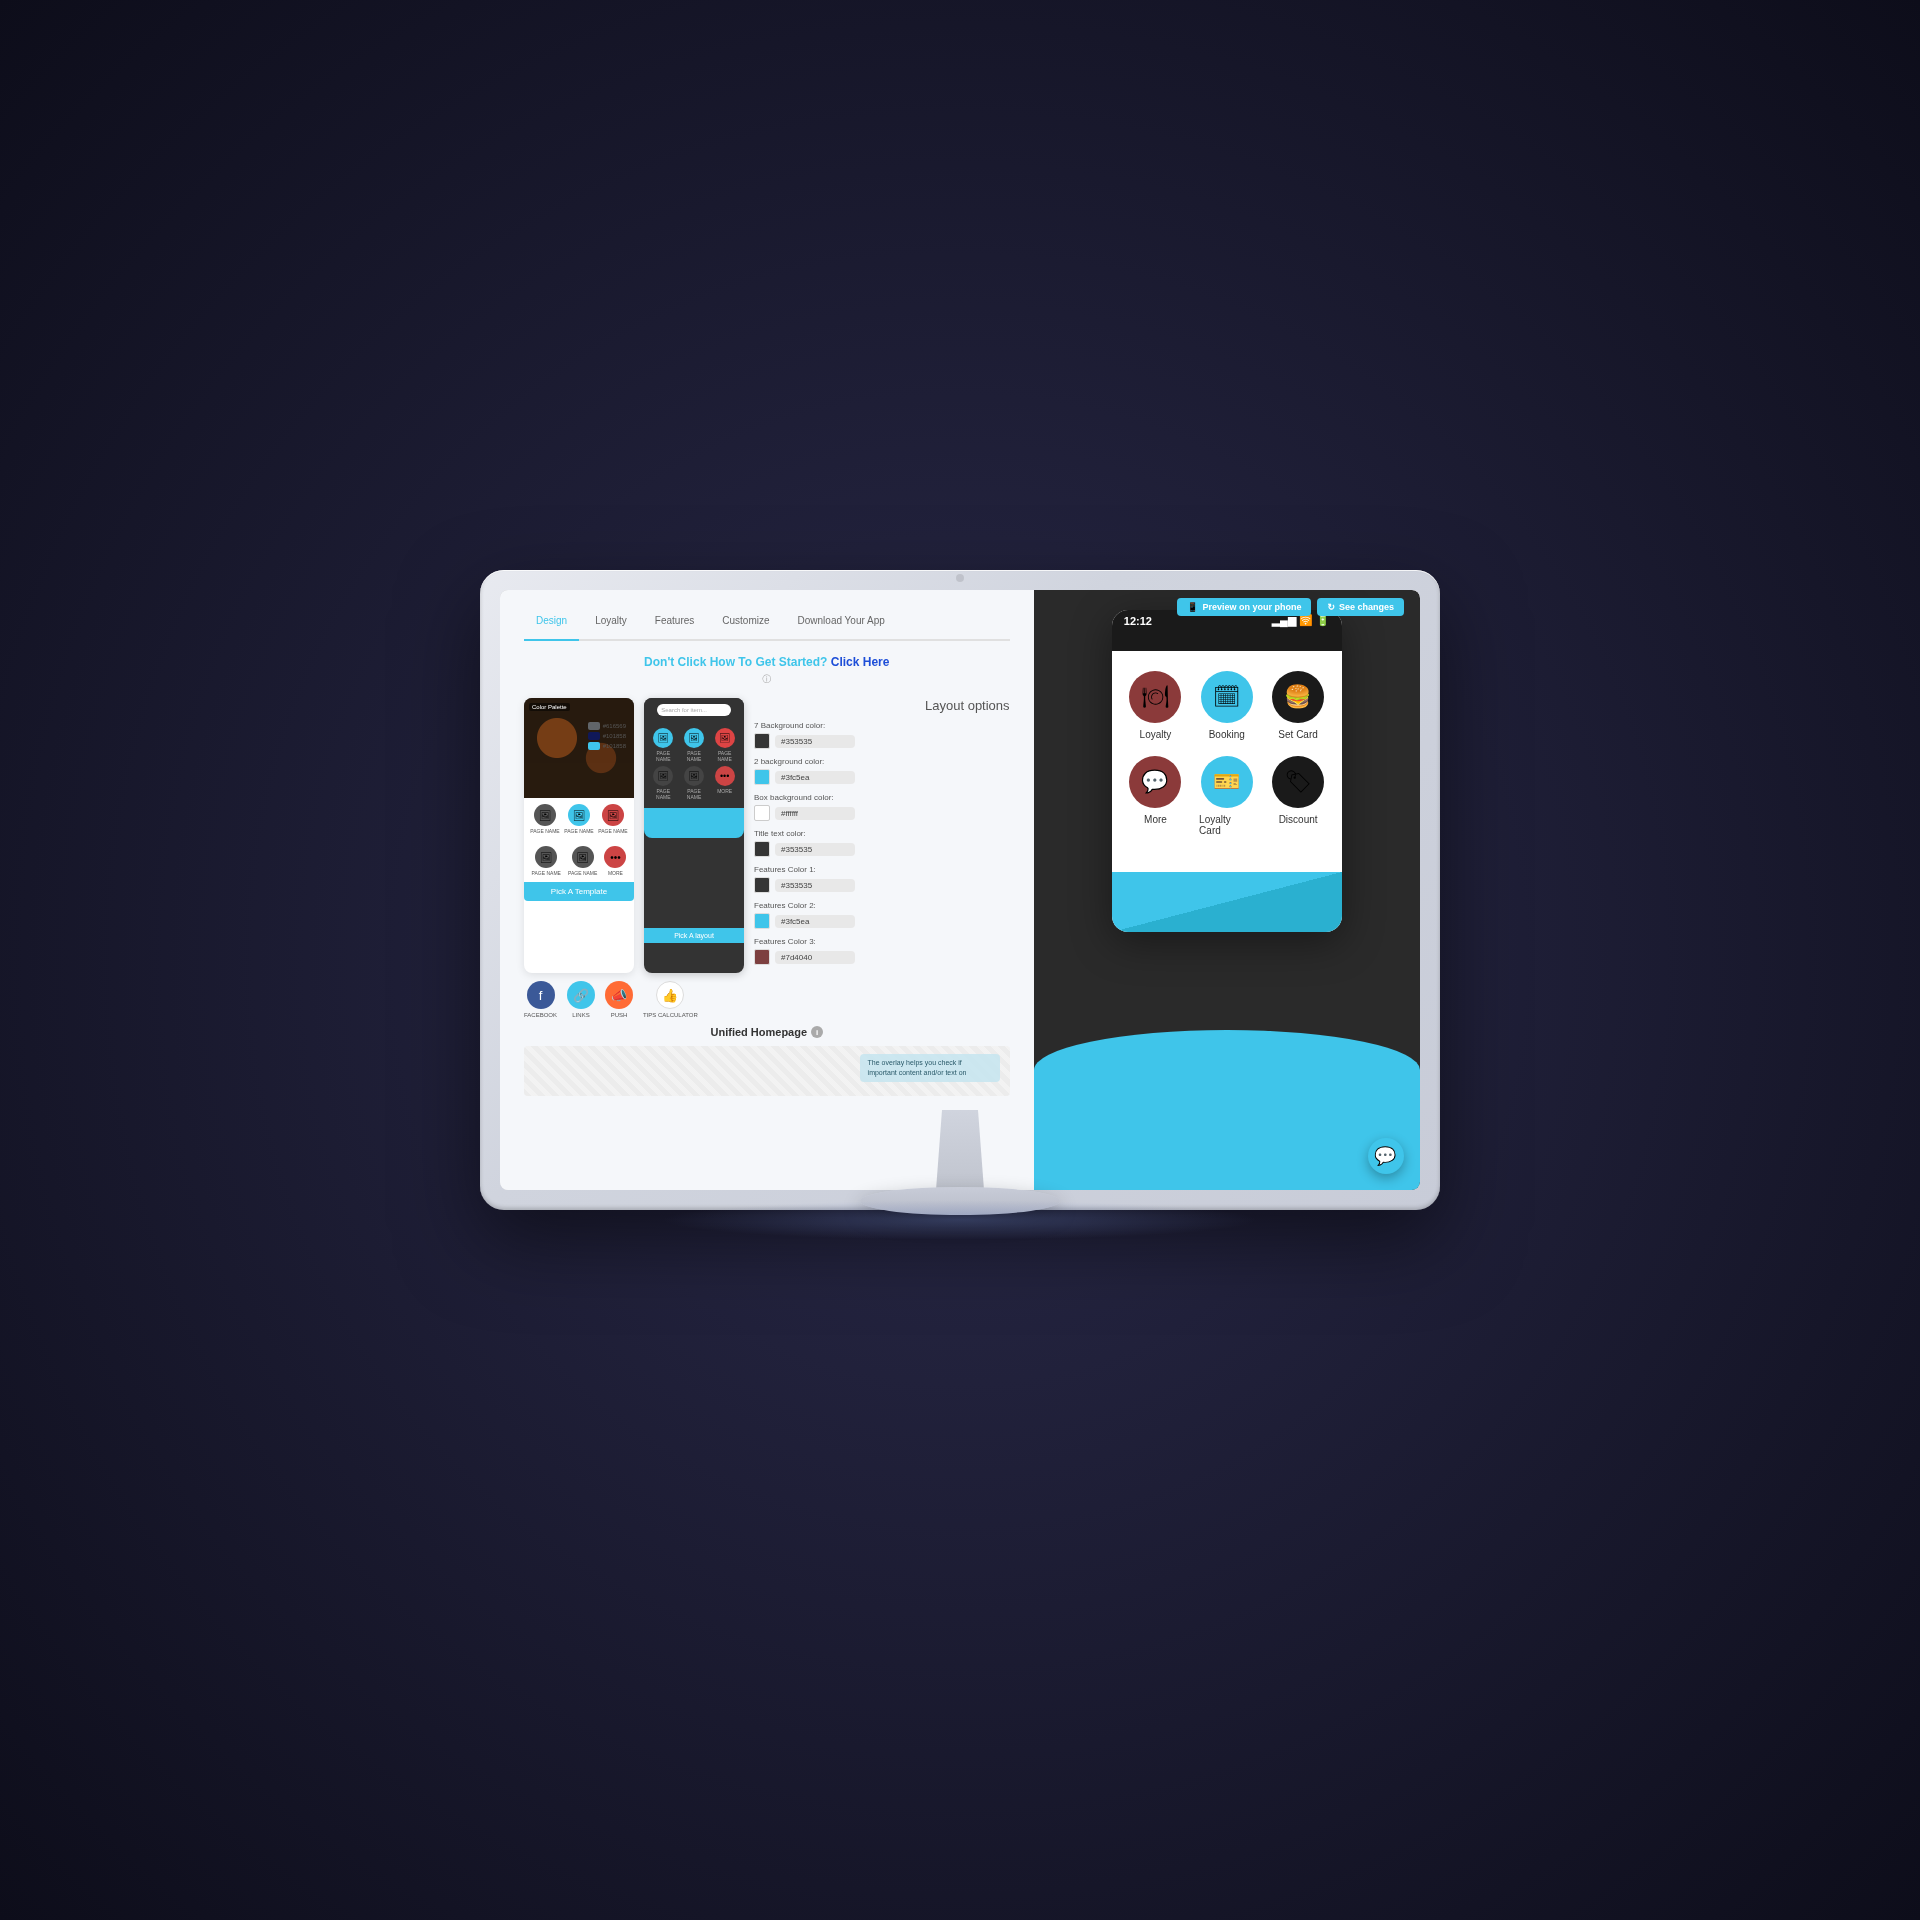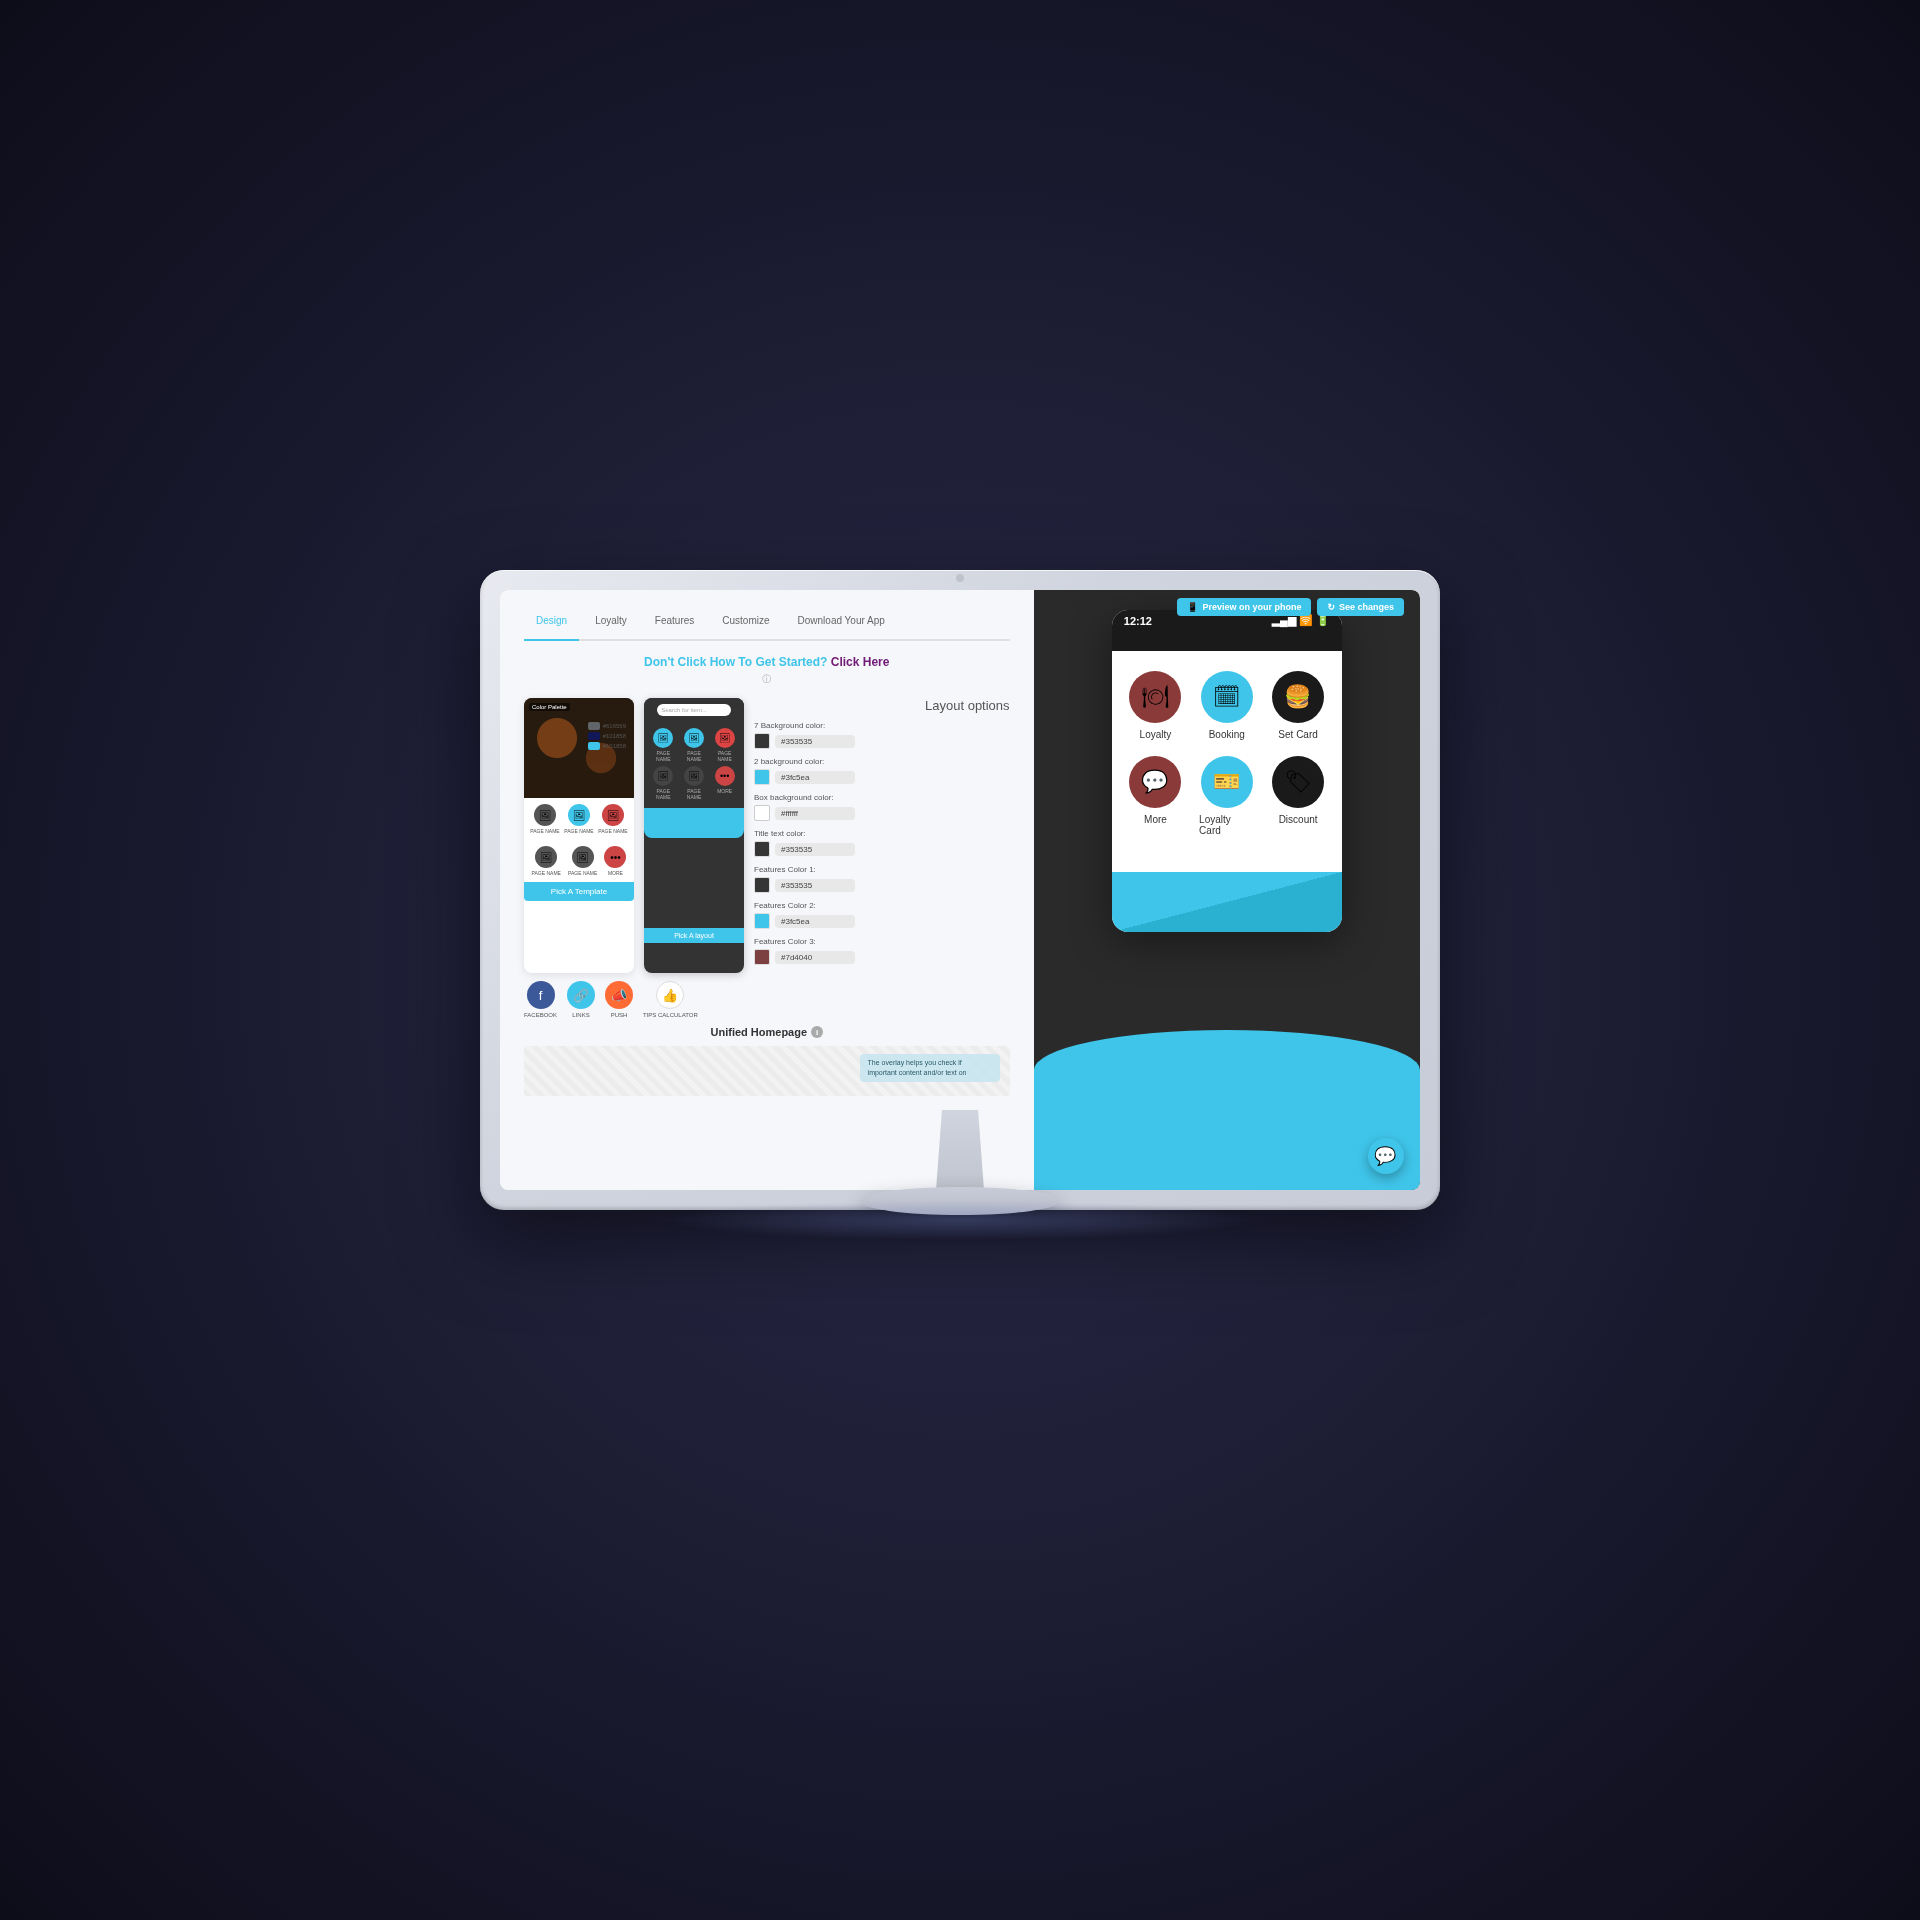--- a/index.html
+++ b/index.html
@@ -675,21 +675,21 @@
               <div class="tabs-row">
                 <div class="tab active">Design</div>
                 <div class="tab">Loyalty</div>
                 <div class="tab">Features</div>
                 <div class="tab">Customize</div>
                 <div class="tab">Download Your App</div>
               </div>
 
               <div class="headline">
                 <span>Don't Click How To Get Started?</span>
-                <span style="color:#701a75; cursor:pointer;">Click Here</span>
+                <span style="color:#1d4ed8; cursor:pointer;">Click Here</span>
               </div>
               <div class="headline-sub">ⓘ</div>
 
               <div class="three-cols">
 
                 <div class="template-preview">
                   <div class="template-preview-top">
                     <div class="coffee-bg"></div>
                     <div class="color-palette-label">Color Palette</div>
                     <div class="color-swatches" style="position:absolute;right:4px;top:20px;">

